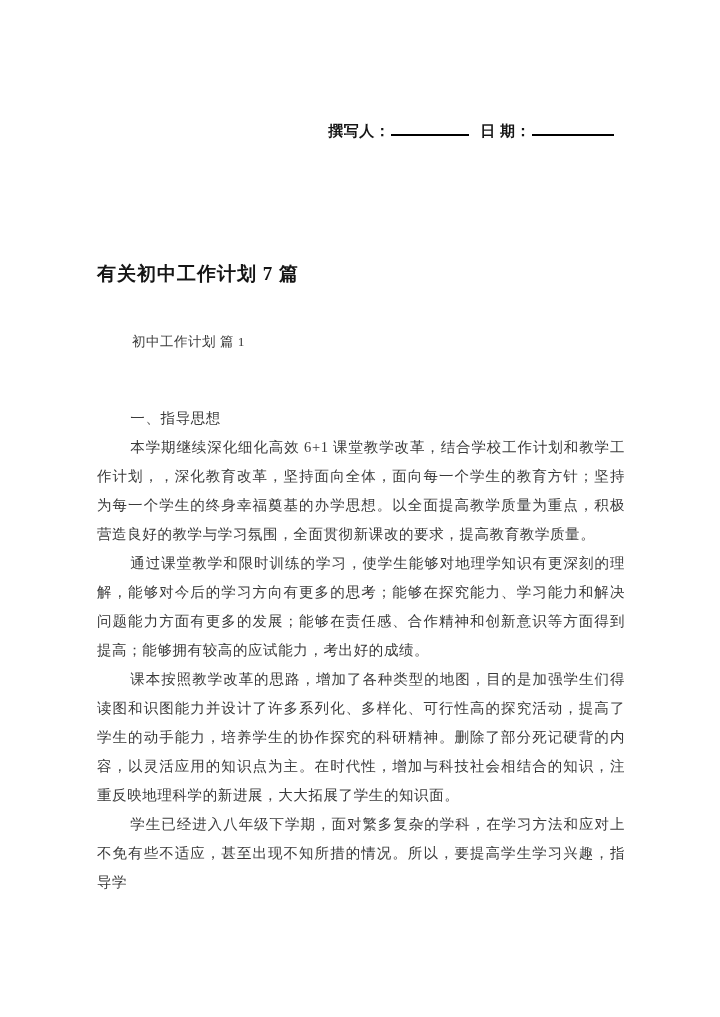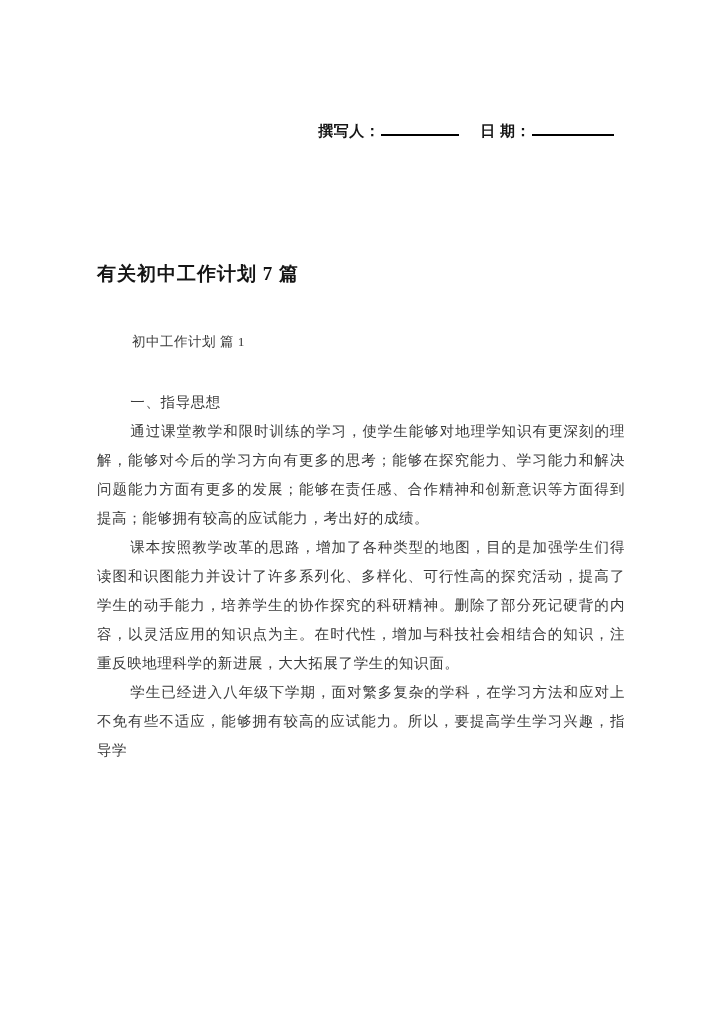--- a/index.html
+++ b/index.html
@@ -27,39 +27,39 @@
   }
   .blank-line {
     display: inline-block;
     height: 1.05em;
     border-bottom: 2px solid var(--underline-color, #000);
     vertical-align: baseline;
     margin: 0 1px;
   }
   .blank-line.author { width: 78px; }
   .blank-line.date   { width: 82px; }
-  .byline .date-label { margin-left: 20px; }
+  .byline .date-label { margin-left: 10px; }
   .doc-title {
     margin-top: 118px;
     text-align: left;
     font-size: 19px;
     line-height: 28px;
     font-weight: bold;
     letter-spacing: 1px;
     color: var(--heading-color, #151515);
   }
   .section-label {
     margin-top: 44px;
     font-size: 13.5px;
     line-height: 20px;
     text-indent: 2.6em;
     letter-spacing: 0.5px;
     color: var(--text-color, #3a3a3a);
   }
-  .body-block { margin-top: 36px; }
+  .body-block { margin-top: 52px; }
   .para {
     font-size: 14.5px;
     line-height: 29px;
     text-indent: 2.3em;
     text-align: justify;
     letter-spacing: 0.6px;
     color: var(--text-color, #3a3a3a);
   }
 </style>
 </head>
@@ -70,18 +70,19 @@
   <div class="byline">
     <span>撰写人：</span><span class="blank-line author"></span><span class="date-label">日 期：</span><span class="blank-line date"></span>
   </div>
 
   <h1 class="doc-title">有关初中工作计划 7 篇</h1>
 
   <div class="section-label">初中工作计划 篇 1</div>
 
   <div class="body-block">
     <p class="para">一、指导思想</p>
+    <p class="para">本学期继续深化细化高效 6+1 课堂教学改革，结合学校工作计划和教学工作计划，，深化教育改革，坚持面向全体，面向每一个学生的教育方针；坚持为每一个学生的终身幸福奠基的办学思想。以全面提高教学质量为重点，积极营造良好的教学与学习氛围，全面贯彻新课改的要求，提高教育教学质量。</p>
     <p class="para">通过课堂教学和限时训练的学习，使学生能够对地理学知识有更深刻的理解，能够对今后的学习方向有更多的思考；能够在探究能力、学习能力和解决问题能力方面有更多的发展；能够在责任感、合作精神和创新意识等方面得到提高；能够拥有较高的应试能力，考出好的成绩。</p>
     <p class="para">课本按照教学改革的思路，增加了各种类型的地图，目的是加强学生们得读图和识图能力并设计了许多系列化、多样化、可行性高的探究活动，提高了学生的动手能力，培养学生的协作探究的科研精神。删除了部分死记硬背的内容，以灵活应用的知识点为主。在时代性，增加与科技社会相结合的知识，注重反映地理科学的新进展，大大拓展了学生的知识面。</p>
-    <p class="para">学生已经进入八年级下学期，面对繁多复杂的学科，在学习方法和应对上不免有些不适应，能够拥有较高的应试能力。所以，要提高学生学习兴趣，指导学</p>
+    <p class="para">学生已经进入八年级下学期，面对繁多复杂的学科，在学习方法和应对上不免有些不适应，甚至出现不知所措的情况。所以，要提高学生学习兴趣，指导学</p>
   </div>
 
 </div>
 
 </body></html>

